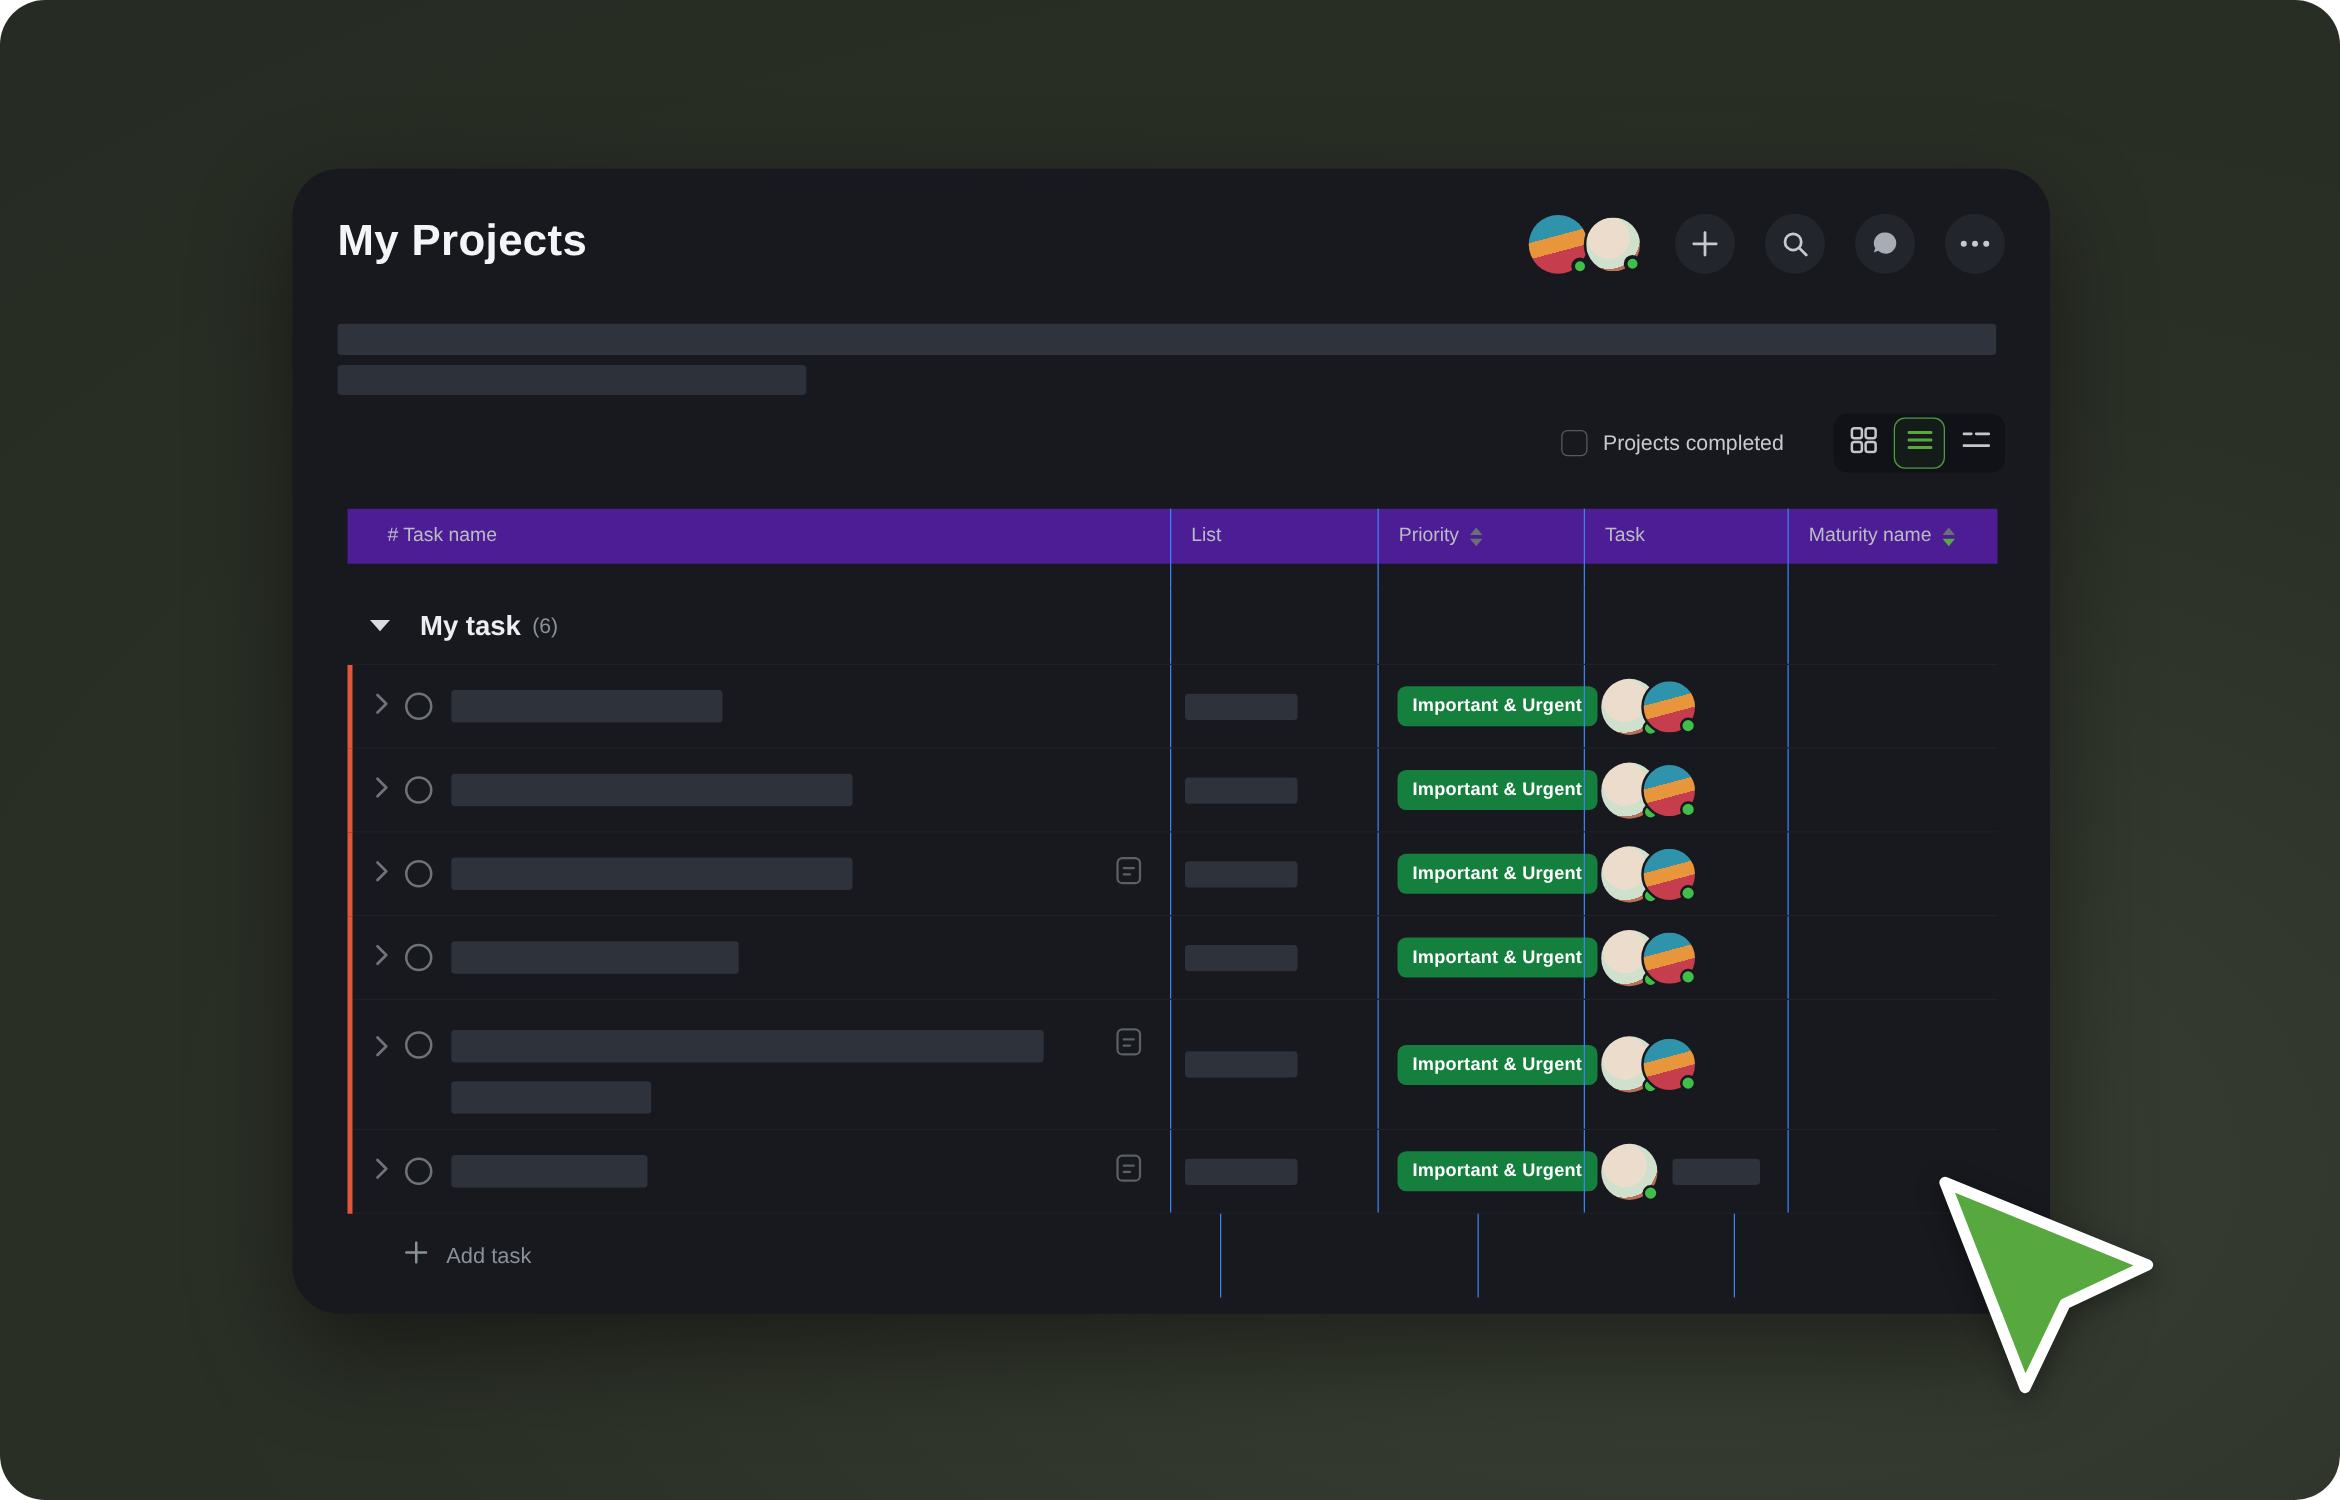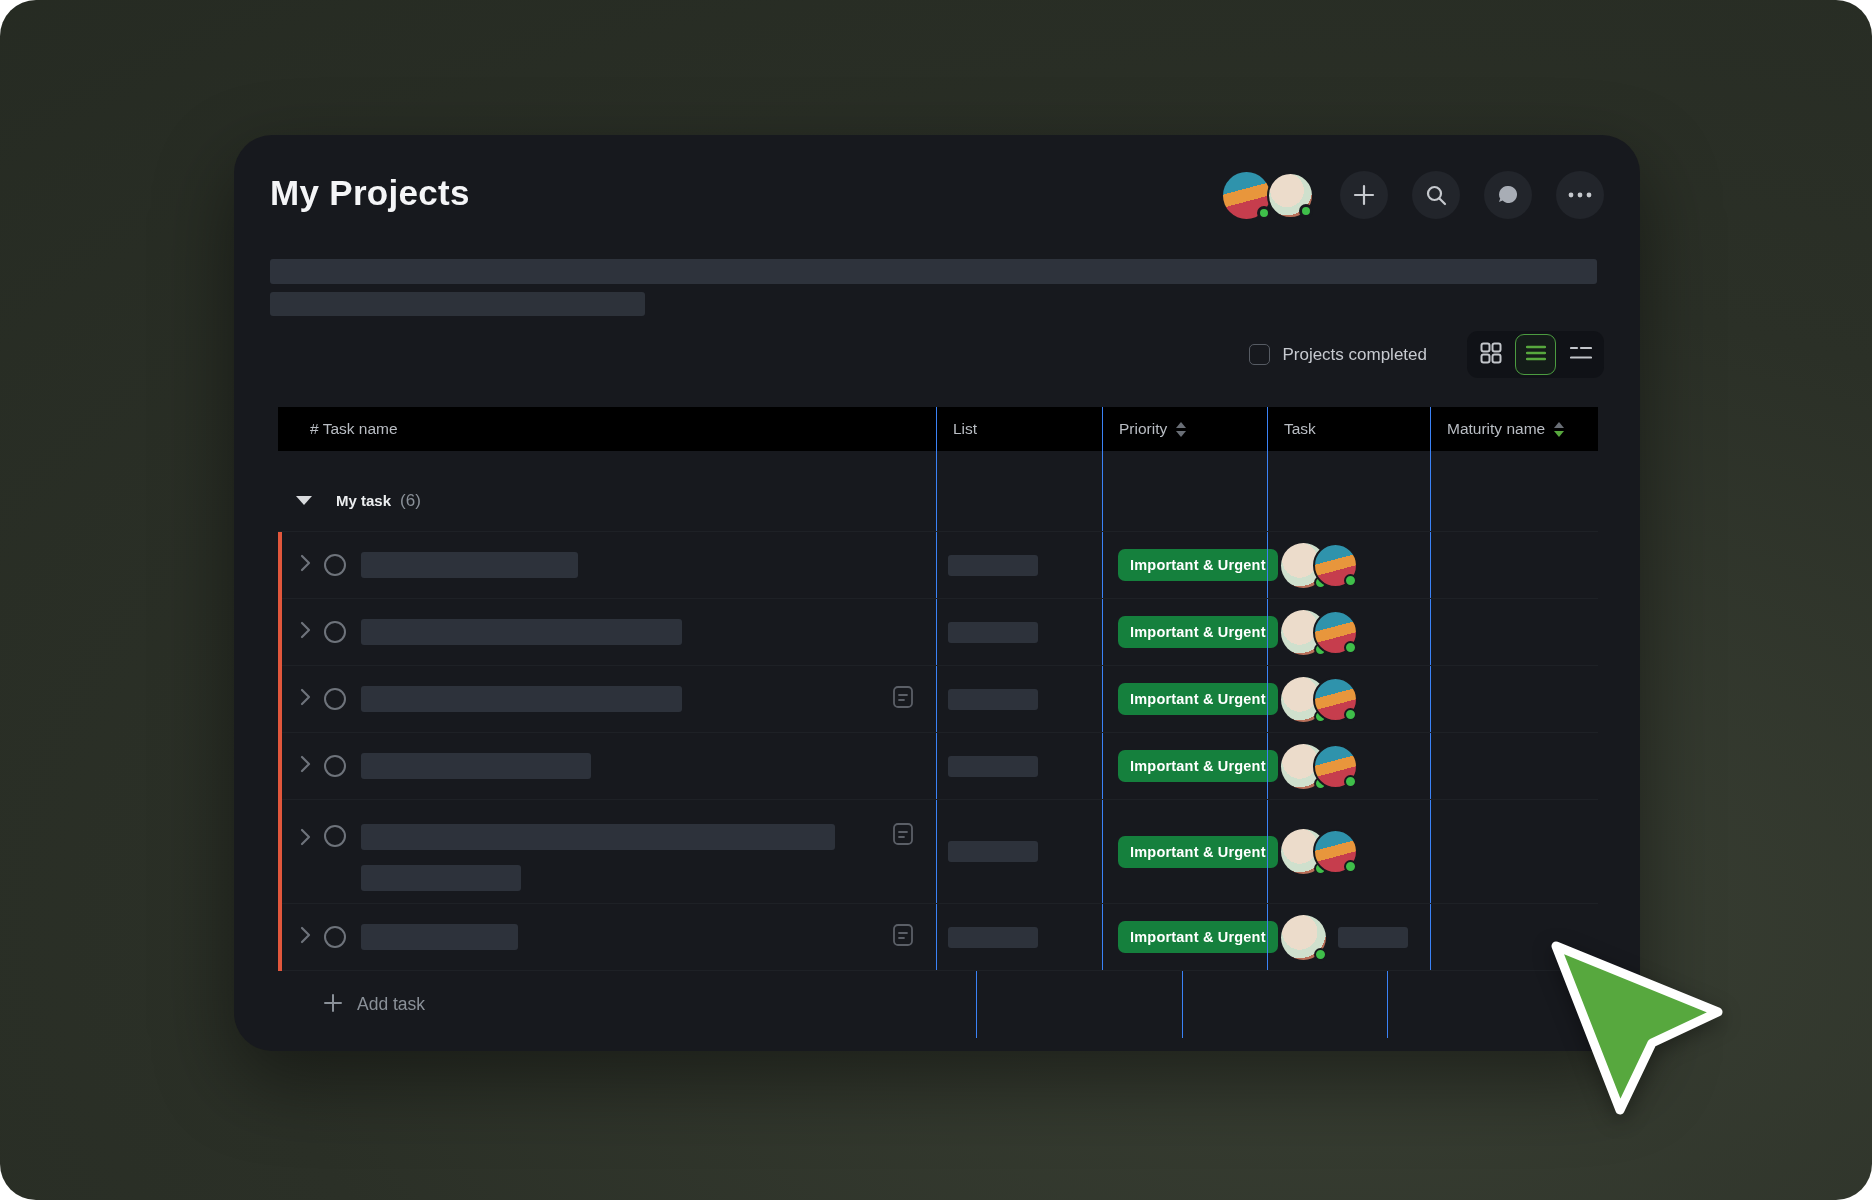--- a/index.html
+++ b/index.html
@@ -45,33 +45,33 @@
   .checkbox { width:21px; height:21px; border:1.6px solid #565b63; border-radius:5px; background:transparent; cursor:pointer; }
   .chk-label { margin-left:12px; font-size:17px; color:#c7cad0; }
   .view-toggle { margin-left:40px; display:flex; align-items:center; gap:4px; background:#101217; border-radius:11px; padding:3px; }
   .vt-btn { width:41px; height:41px; border-radius:9px; display:flex; align-items:center; justify-content:center; cursor:pointer; border:1.6px solid transparent; }
   .vt-btn.active { border-color:#4c9c40; background:rgba(87,168,62,0.07); }
   
   .tbl { position:absolute; left:44px; top:272px; width:1320px; }
   .trow { display:grid; grid-template-columns:658px 166px 165px 163px 168px; position:relative; }
   .cell { position:relative; }
   .cell + .cell { border-left:1px solid #3b82f6; }
-  .thead { height:44px; background:#000000; color:#b9bdc3; font-size:15.5px; }
+  .thead { height:44px; background:#4c1d95; color:#b9bdc3; font-size:15.5px; }
   .thead .cell { display:flex; align-items:center; padding-left:16px; }
   .thead .cell:first-child { padding-left:32px; }
   .sort { display:inline-flex; flex-direction:column; gap:3px; margin-left:9px; }
   .tri { width:0; height:0; border-left:5px solid transparent; border-right:5px solid transparent; }
   .tri.up   { border-bottom:6px solid #6a6f77; }
   .tri.down { border-top:6px solid #6a6f77; }
   .tri.down.green { border-top-color:#57a83e; }
   .spacer-row { height:19px; }
   .group-row { height:62px; border-bottom:1px solid #1e2126; }
   .group-cell { display:flex; align-items:center; padding-left:18px; }
   .caret-down { width:0; height:0; border-left:8px solid transparent; border-right:8px solid transparent; border-top:9px solid #d9dbde; }
-  .group-label { margin-left:24px; font-size:15px; font-weight:700; color:#eceef0; }
+  .group-label { margin-left:24px; font-size:22px; font-weight:700; color:#eceef0; }
   .group-count { margin-left:9px; font-size:17px; color:#8a9098; }
   .task-row { height:67px; border-bottom:1px solid #1e2126; }
   .task-row.tall { height:104px; }
   .name-cell { display:flex; align-items:center; padding-left:22px; }
   .name-cell::before {
     content:""; position:absolute; left:0; top:0; bottom:-1px; width:4px; background:#e2573c;
   }
   .chev { flex:none; }
   .status-circle { flex:none; width:22px; height:22px; border:2px solid #6e737b; border-radius:50%; margin-left:13px; background:transparent; cursor:pointer; }
   .name-bar { margin-left:15px; height:26px; }

